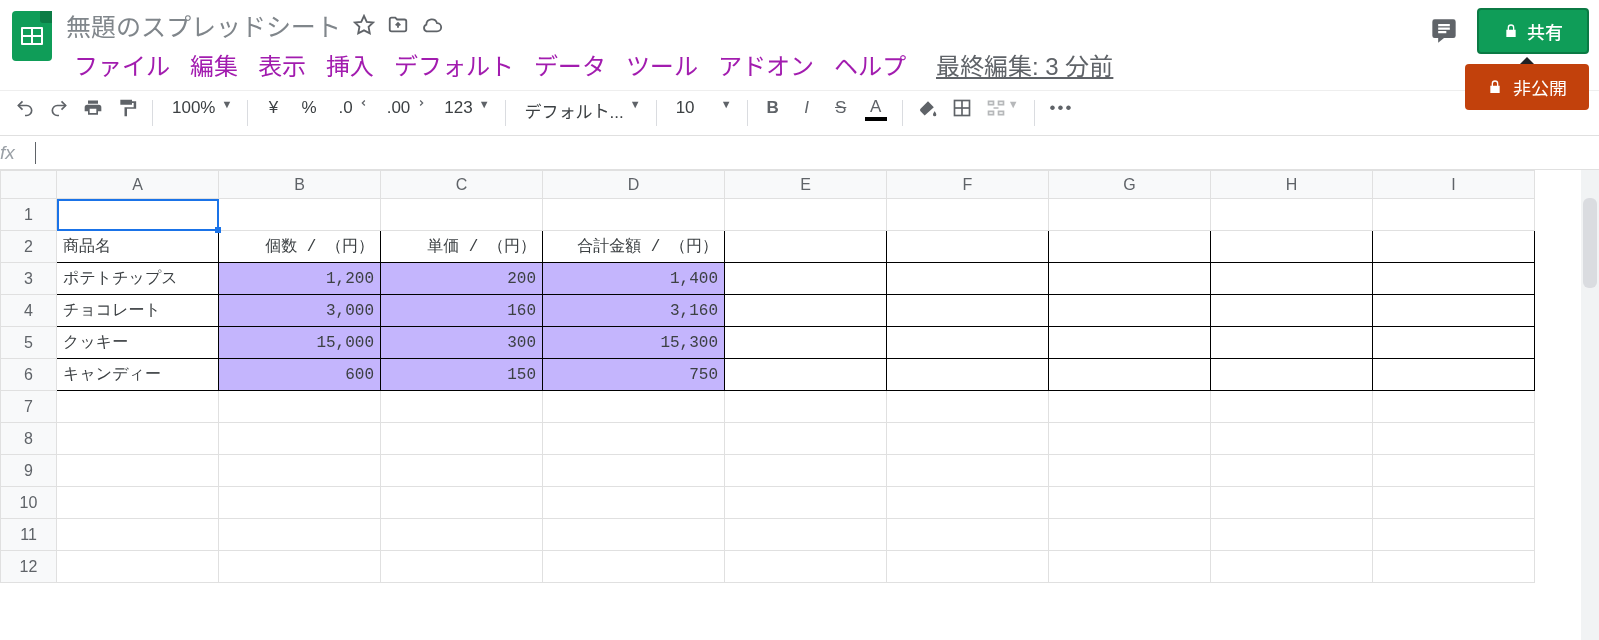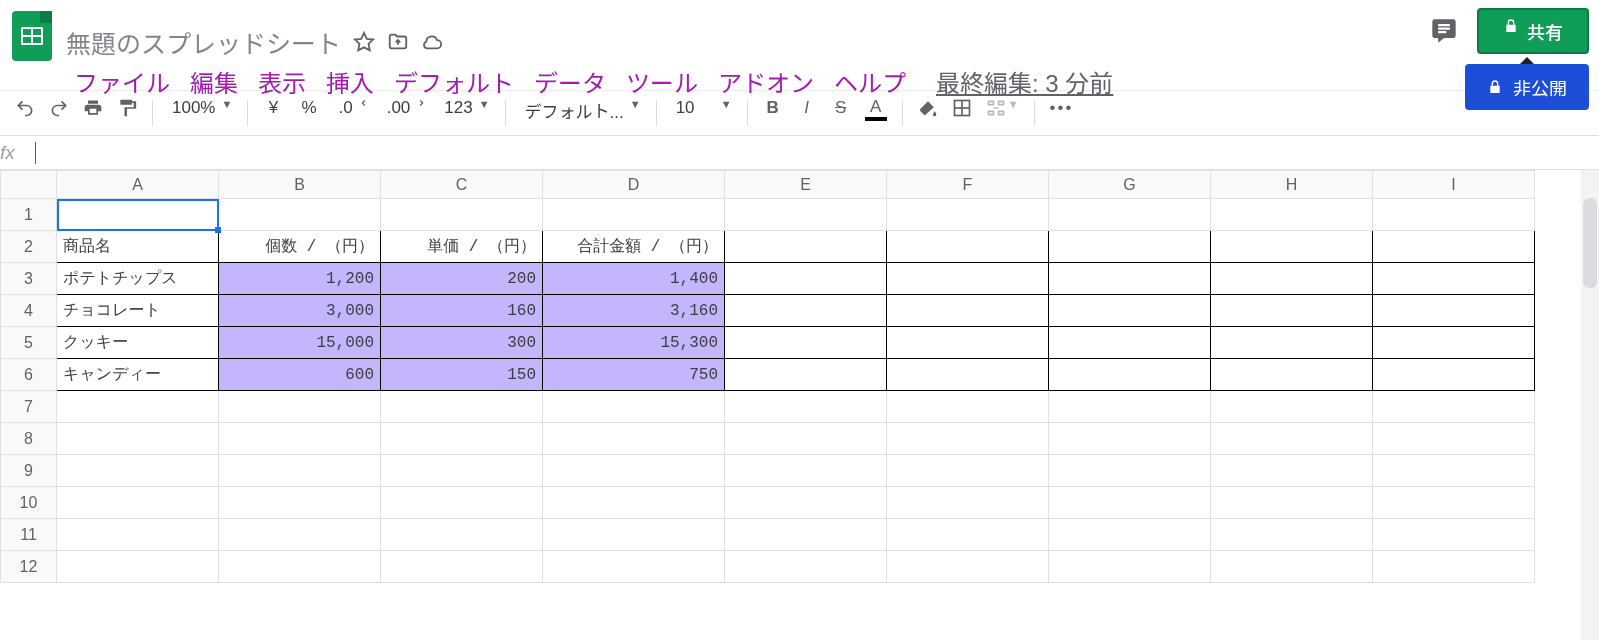--- a/index.html
+++ b/index.html
@@ -5,32 +5,32 @@
   * { box-sizing: border-box; margin: 0; padding: 0; }
   html, body { width: 1599px; height: 640px; font-family: Arial, "Noto Sans JP", sans-serif; background: #fff; color: #3c4043; overflow: hidden; }
   
   .titlebar { display: flex; align-items: flex-start; padding: 8px 10px 0 10px; height: 90px; }
   .logo { width: 44px; height: 56px; display: flex; align-items: center; justify-content: center; }
   .logo-box { width: 40px; height: 50px; background: #0f9d58; border-radius: 4px; display:flex; align-items:center; justify-content:center; position:relative; }
   .logo-box::before{ content:""; position:absolute; top:0; right:0; width:12px; height:12px; background:#0c7c45; border-bottom-left-radius:3px;}
   .logo-grid { width: 22px; height: 18px; border: 2px solid #fff; border-radius:1px; position:relative; }
   .logo-grid::before{content:"";position:absolute;left:0;right:0;top:50%;border-top:2px solid #fff;transform:translateY(-50%);}
   .logo-grid::after{content:"";position:absolute;top:0;bottom:0;left:50%;border-left:2px solid #fff;transform:translateX(-50%);}
-  .title-col { display:flex; flex-direction:column; margin-left: 12px; flex:1;margin-top:17px; }
+  .title-col { display:flex; flex-direction:column; margin-left: 12px; flex:1; }
   .title-row { display:flex; align-items:center; gap:12px; height: 34px; }
   .doc-title { font-size: 25px; color: #80868b; }
   .title-icon { width:22px; height:22px; color:#5f6368; display:flex; align-items:center; justify-content:center; cursor:pointer; }
   .menubar { display:flex; align-items:center; gap: 4px; height: 36px; margin-top: 4px;}
   .menu-item { font-size: 24px; color:#a21caf; padding: 2px 8px; border-radius:4px; cursor:pointer; }
   .last-edit { font-size: 24px; color:#5f6368; text-decoration: underline; margin-left: 18px; cursor:pointer;}
   .title-right { display:flex; flex-direction:column; align-items:flex-end; gap:4px; margin-left:auto; }
   .right-top { display:flex; align-items:center; gap:16px; }
   .comment-btn { width:34px;height:34px;display:flex;align-items:center;justify-content:center;color:#5f6368;cursor:pointer;}
-  .share-btn { background:#0f9d58; border:2px solid #0b7a44; color:#fff; font-size:18px; font-weight:500; padding: 8px 24px; border-radius:4px; display:flex; gap:8px; cursor:pointer;}
-  .private-tip { background:#1d4ed8; color:#fff; font-size:18px; padding:10px 22px; border-radius:4px; display:flex; align-items:center; gap:10px; position:relative; margin-top:6px;}
+  .share-btn { background:#0f9d58; border:2px solid #0b7a44; color:#fff; font-size:18px; font-weight:500; padding: 8px 24px; border-radius:4px; display:flex; align-items:center; gap:8px; cursor:pointer;}
+  .private-tip { background:#c2410c; color:#fff; font-size:18px; padding:10px 22px; border-radius:4px; display:flex; align-items:center; gap:10px; position:relative; margin-top:6px;}
   .private-tip::before{content:"";position:absolute;top:-7px;left:50%;transform:translateX(-50%);border-left:7px solid transparent;border-right:7px solid transparent;border-bottom:7px solid #202124;}
   
   .toolbar { height: 46px; border-top:1px solid #eee; border-bottom:1px solid #e0e0e0; display:flex; align-items:center; padding: 0 10px; gap:4px; }
   .tb-btn { min-width:30px; height:30px; padding:0 5px; display:flex; justify-content:center; color:#5f6368; font-size:17px; border-radius:4px; cursor:pointer; }
   .tb-sep { width:1px; height:26px; background:#dadce0; margin:0 6px; }
   .tb-text { font-size:17px; color:#3c4043; padding: 0 4px;}
   .tb-drop { font-size:11px; color:#5f6368; margin-left:2px;}
   .bold{font-weight:bold;} .italic{font-style:italic;} .strike{text-decoration:line-through;}
   .text-color { display:flex; flex-direction:column; align-items:center; line-height:1;}
   .color-bar{ width:22px; height:4px; background:#000; margin-top:2px;}

